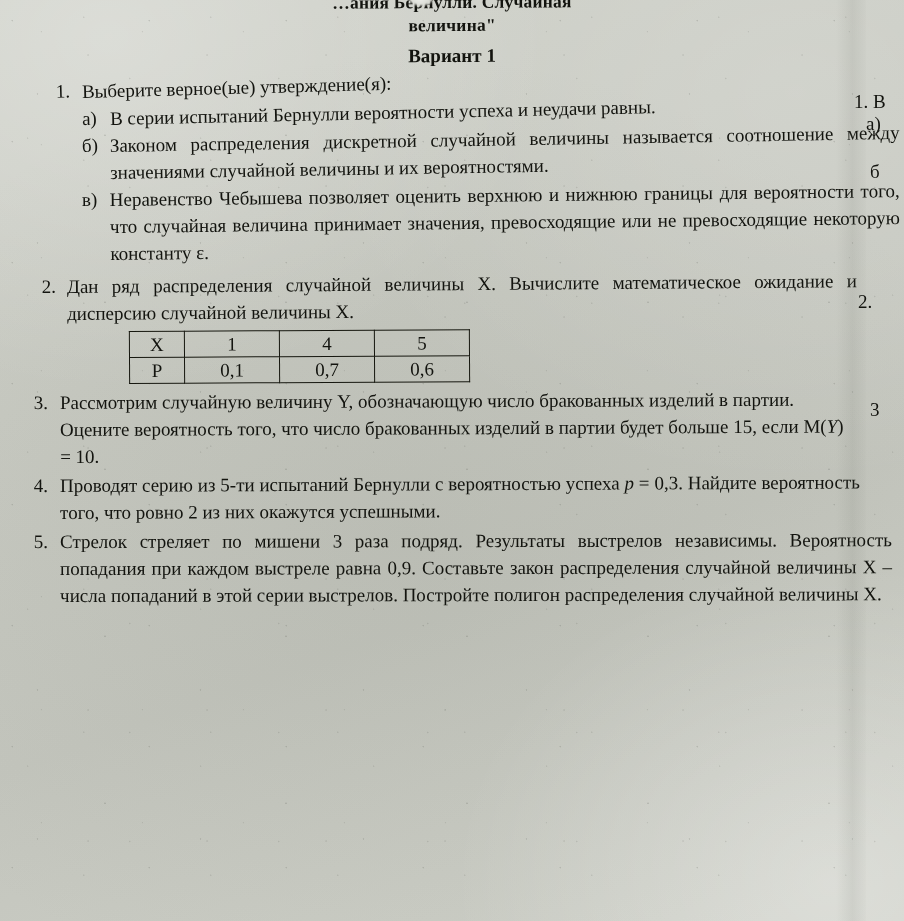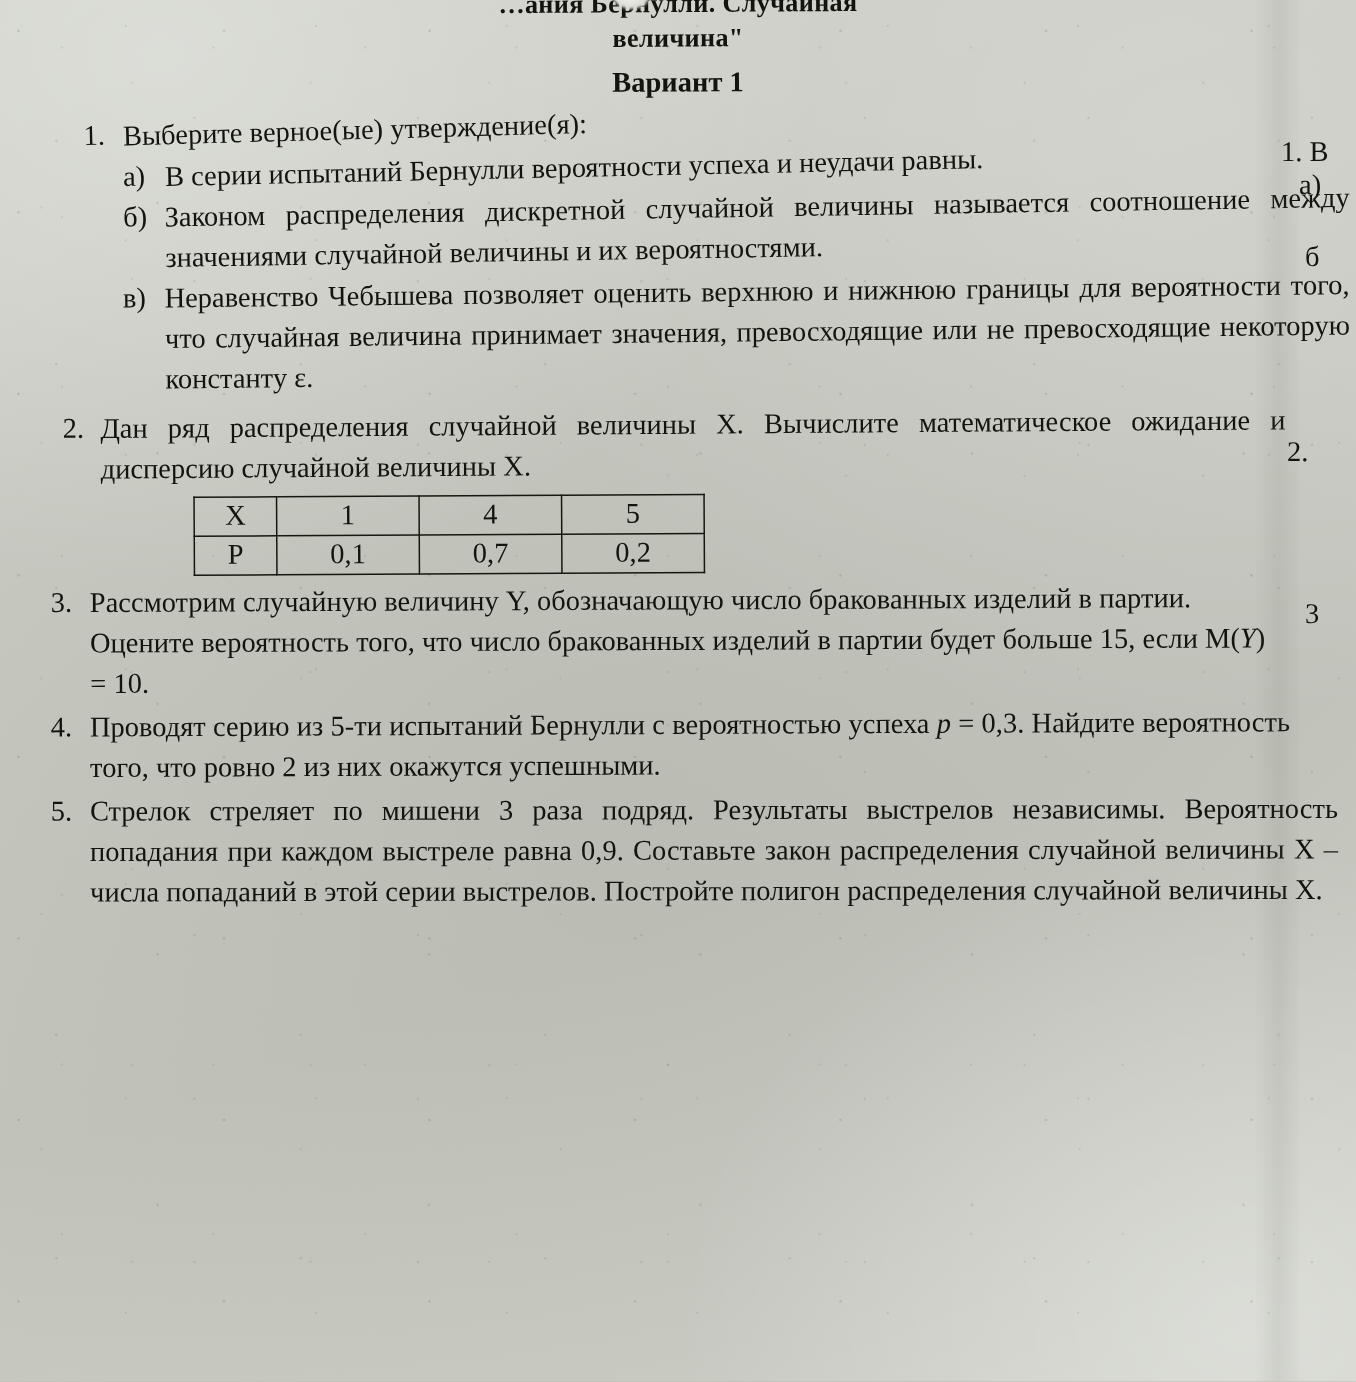--- a/index.html
+++ b/index.html
@@ -262,21 +262,21 @@
               <tr>
                 <td class="hdr-cell">X</td>
                 <td class="val-cell">1</td>
                 <td class="val-cell">4</td>
                 <td class="val-cell">5</td>
               </tr>
               <tr>
                 <td class="hdr-cell">P</td>
                 <td class="val-cell">0,1</td>
                 <td class="val-cell">0,7</td>
-                <td class="val-cell">0,2</td>
+                <td class="val-cell">0,6</td>
               </tr>
             </tbody>
           </table>
         </div>
       </div>
     </div>
 
     <div class="item i3">
       <div class="num sk6">3.</div>
       <div class="item-body">

